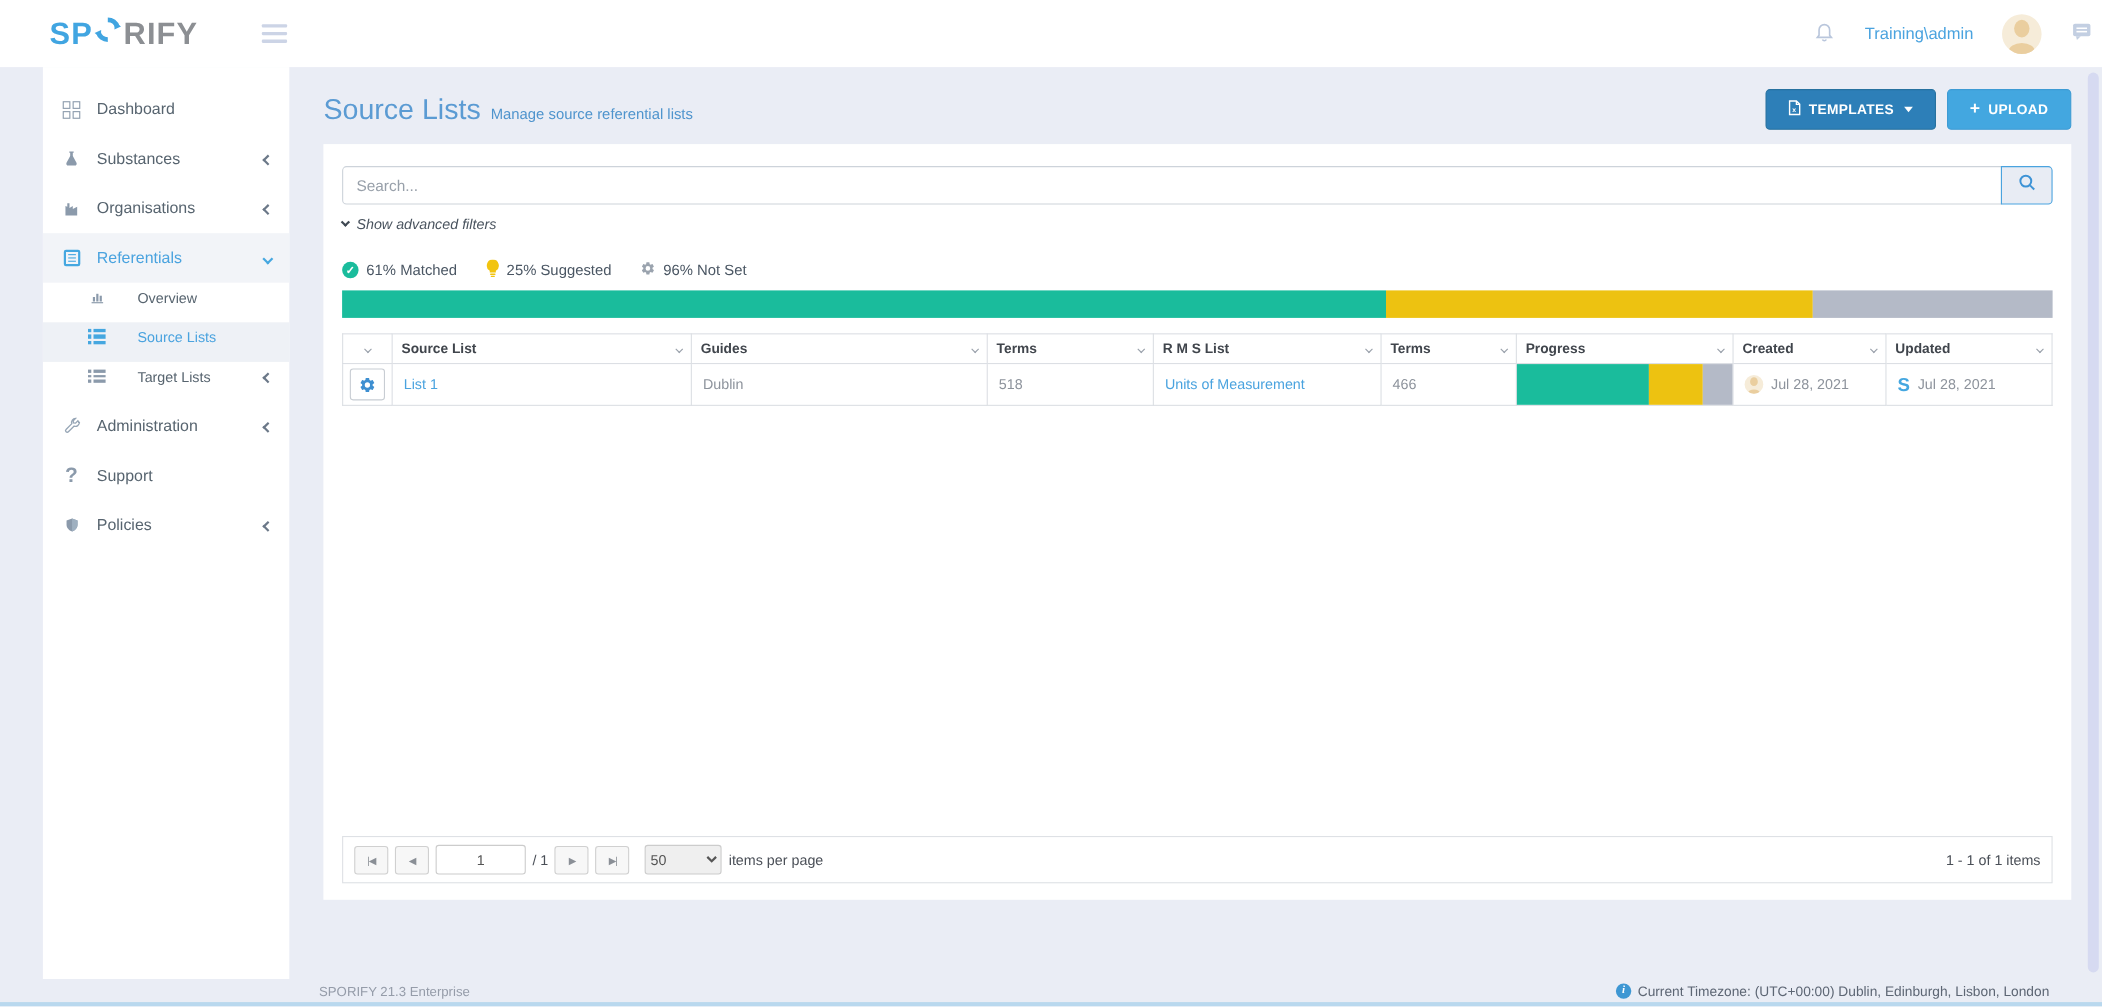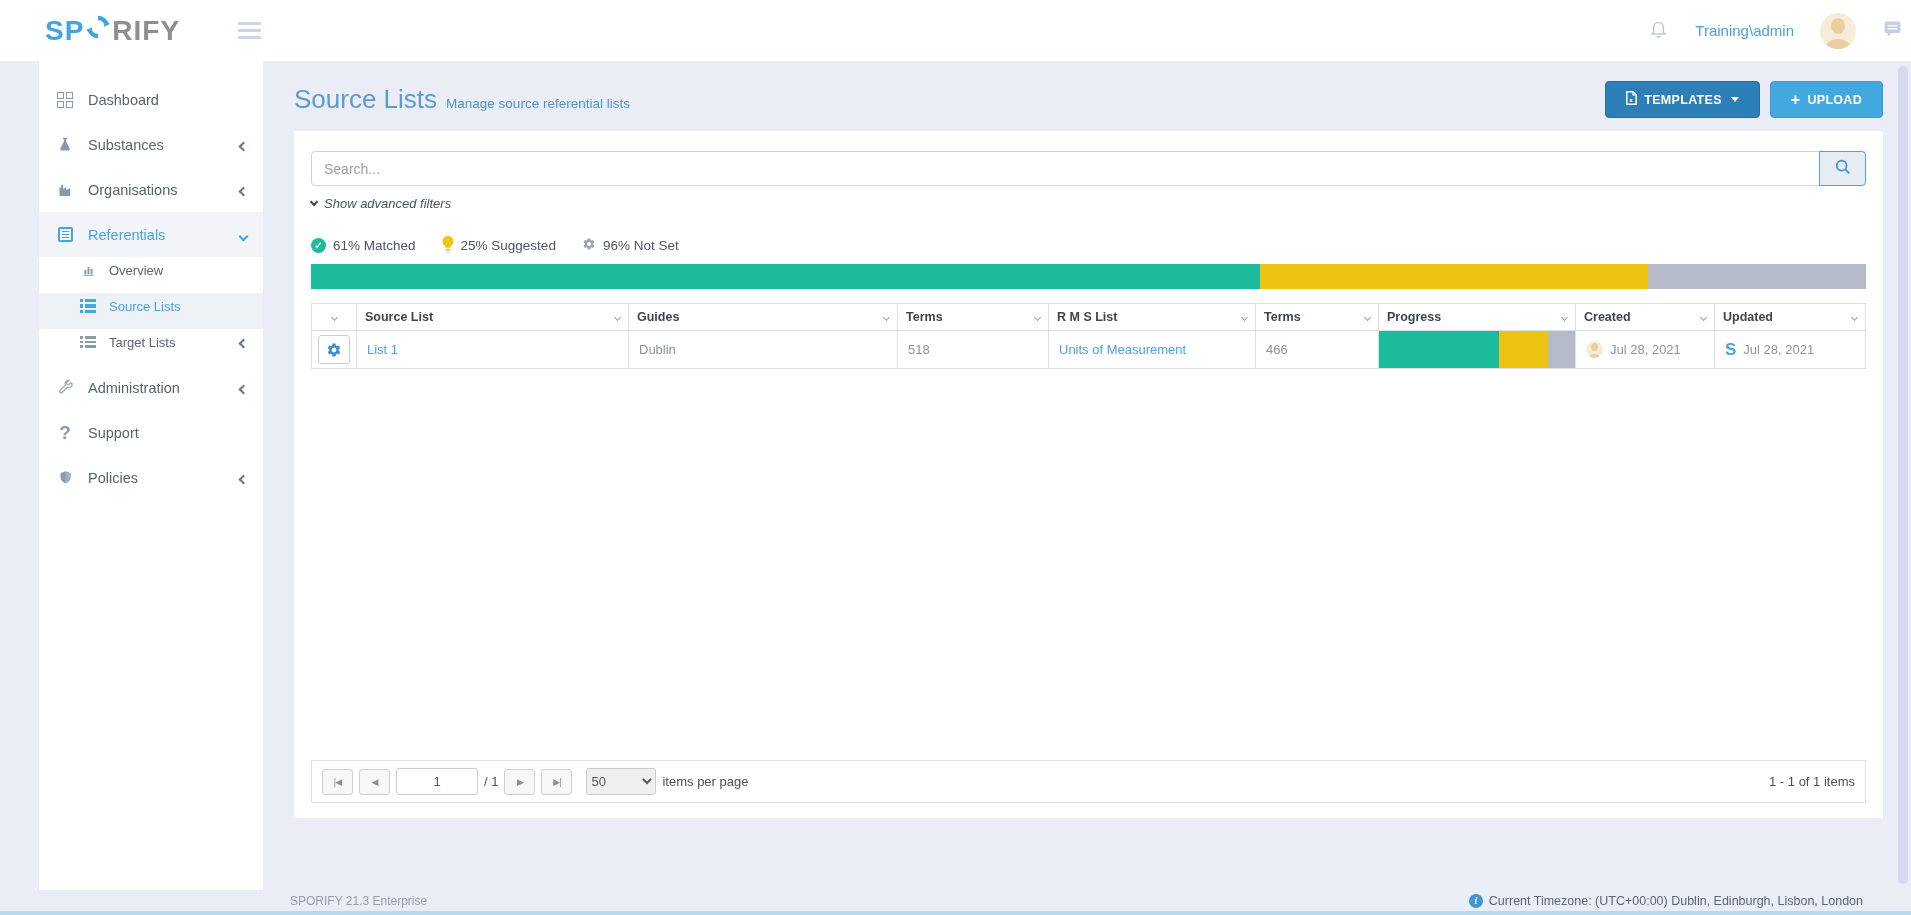--- a/index.html
+++ b/index.html
@@ -23,21 +23,21 @@
   
   .body-row { display:flex; height:829px;margin-left:20px; }
   .sidebar { width:224px; margin-left:19px; background:#fff; padding-top:16px; flex:none; }
   .main { flex:1; padding:0 28px 0 31px; min-width:0; }
 
   
   .nav-item { height:45px; display:flex; align-items:center; padding:0 16px; gap:13px; font-size:14.5px; color:#57646f; cursor:pointer; }
   .nav-item .ni-icon { width:20px; display:flex; justify-content:center; color:#8b9aab; }
   .nav-item.active { background:#f2f4f8; color:#4aa3df; }
   .nav-item.active .ni-icon { color:#45a7e0; }
-  .sub-item { height:36px; display:flex; align-items:center; padding:0 16px 10px 40px; gap:12px; font-size:13px; color:#57646f; cursor:pointer;text-align:right; }
+  .sub-item { height:36px; display:flex; align-items:center; padding:0 16px 10px 40px; gap:28px; font-size:13px; color:#57646f; cursor:pointer;text-align:right; }
   .sub-item .ni-icon { width:18px; display:flex; justify-content:center; color:#8b9aab; }
   .sub-item.active { background:#eef1f6; color:#4aa3df; }
   .sub-item.active .ni-icon { color:#45a7e0; }
   .chev { display:inline-block; width:7px; height:7px; border-left:2px solid currentColor; border-bottom:2px solid currentColor; }
   .chev.left { transform:rotate(45deg); }
   .chev.down { transform:rotate(-45deg); }
   .nav-chev { margin-left:auto; color:#6b7888; }
   .nav-item.active .nav-chev { color:#45a7e0; }
   .grid-icon { display:grid; grid-template-columns:7px 7px; grid-gap:2px; }
   .grid-icon i { width:7px; height:7px; border:1.5px solid #8b9aab; display:block; }

